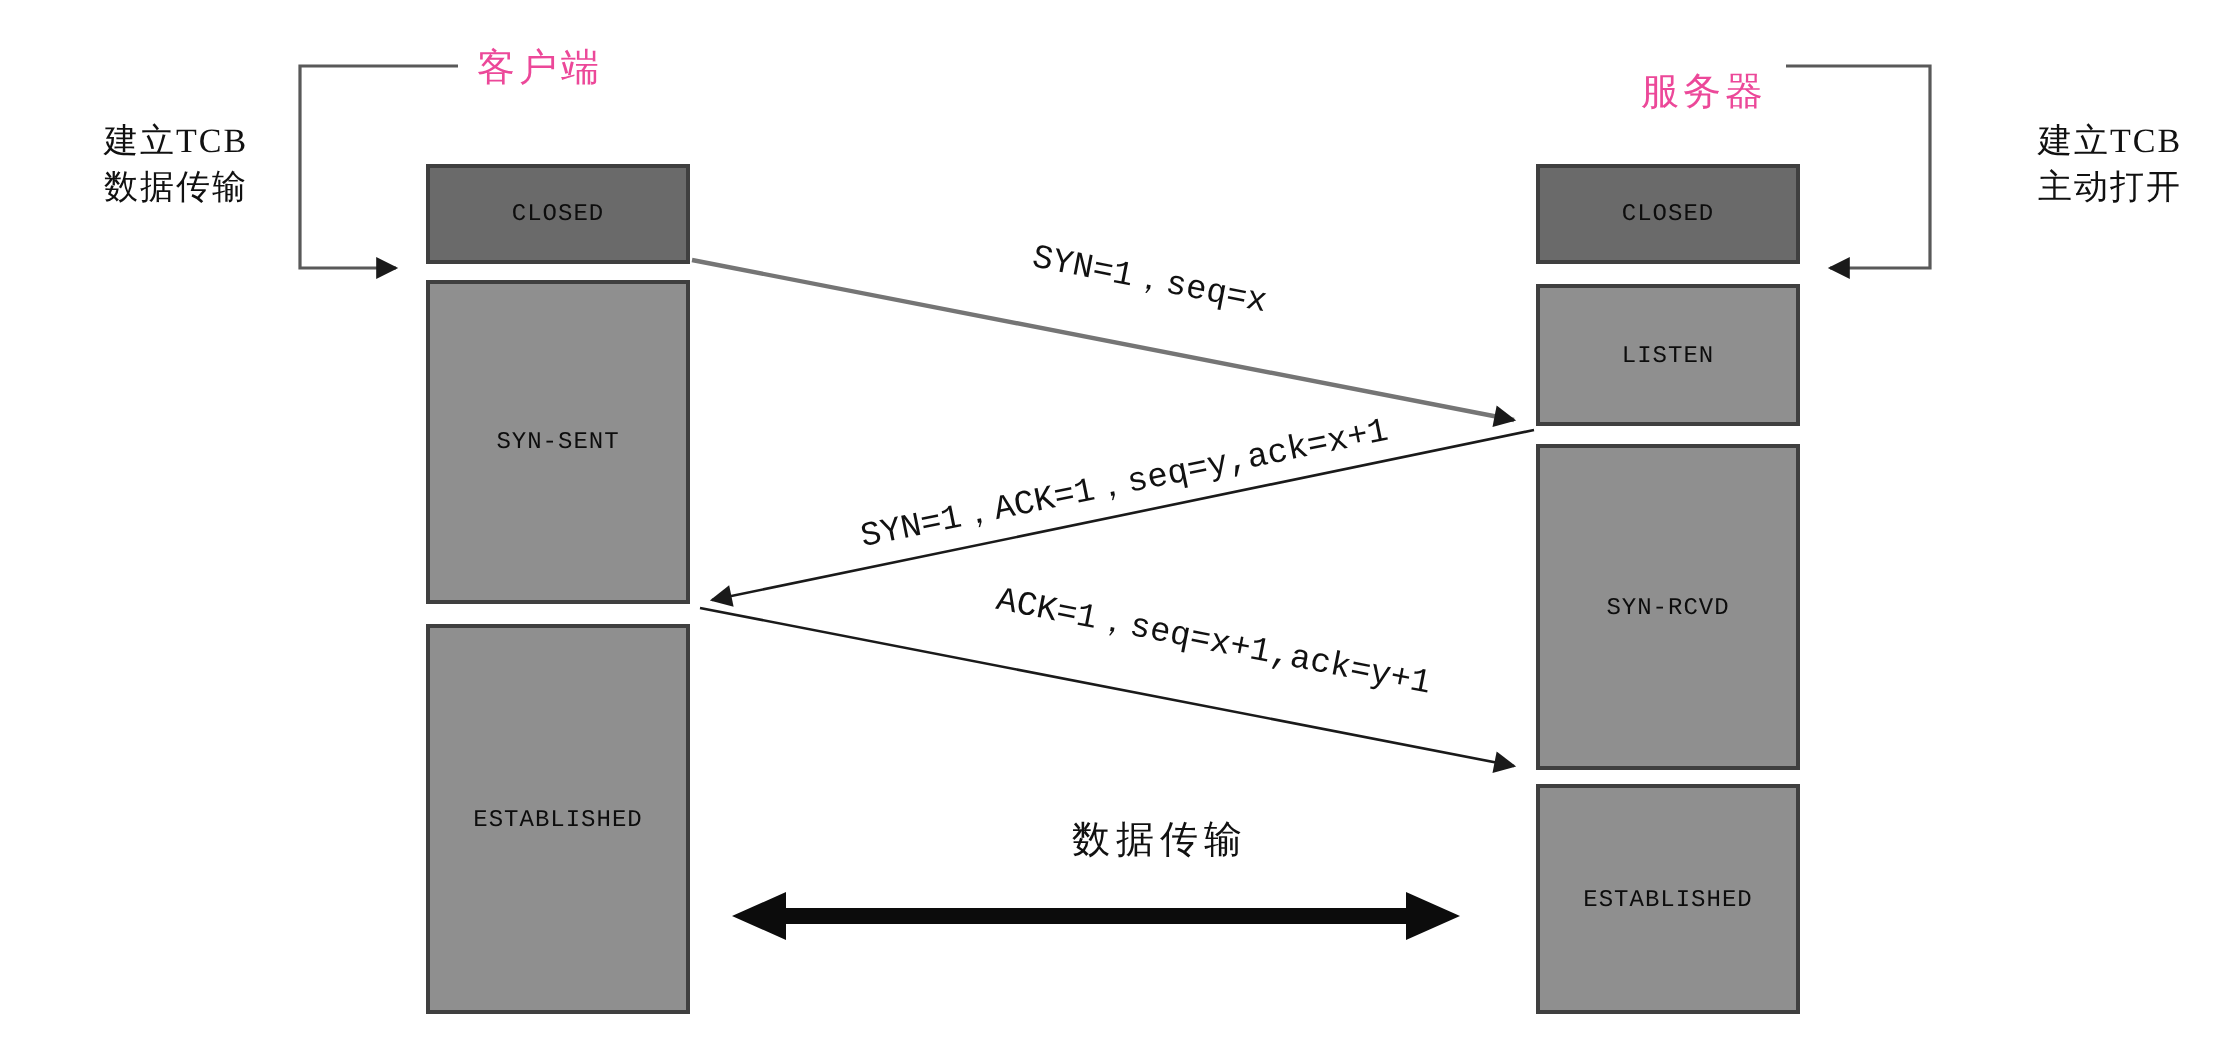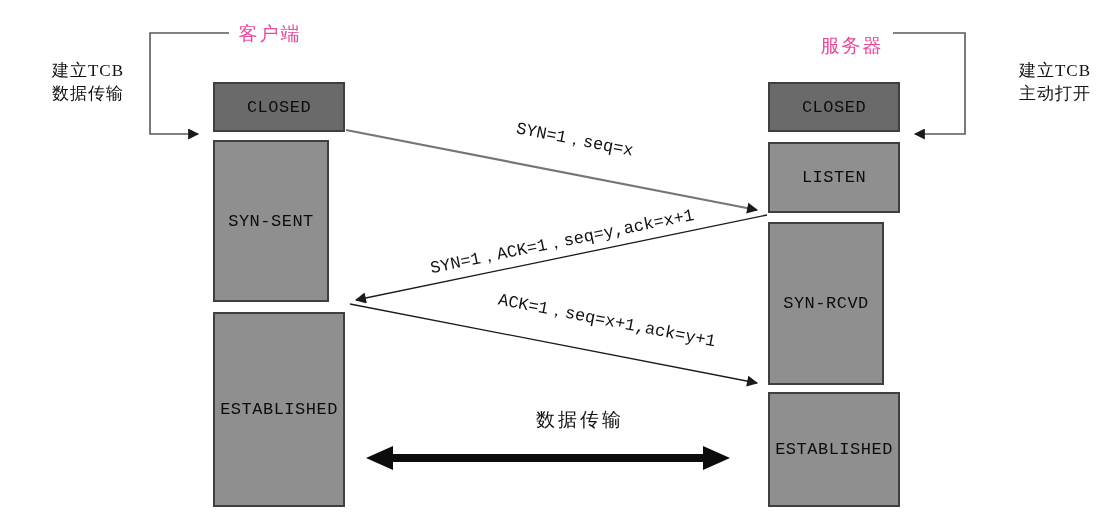--- a/index.html
+++ b/index.html
@@ -23,33 +23,33 @@
 
   .box {
     position: absolute;
     box-sizing: border-box;
     border: 2px solid var(--box-border);
     background: var(--box-light);
     display: flex;
     align-items: center;
     justify-content: center;
     font-family: "Liberation Mono", "DejaVu Sans Mono", monospace;
-    font-size: 17px;
+    font-size: 12px;
     color: #0d0d0d;
     z-index: 2;
     letter-spacing: 0.5px;
   }
   .box.dark { background: var(--box-dark); }
 
   #c-closed   { left: 213px; top:  82px; width: 132px; height: 50px; }
-  #c-synsent  { left: 213px; top: 140px; width: 116px; height: 162px; }
+  #c-synsent  { left: 213px; top: 140px; width: 132px; height: 162px; }
   #c-est      { left: 213px; top: 312px; width: 132px; height: 195px; }
   #s-closed   { left: 768px; top:  82px; width: 132px; height: 50px; }
   #s-listen   { left: 768px; top: 142px; width: 132px; height: 71px; }
-  #s-synrcvd  { left: 768px; top: 222px; width: 116px; height: 163px; }
+  #s-synrcvd  { left: 768px; top: 222px; width: 132px; height: 163px; }
   #s-est      { left: 768px; top: 392px; width: 132px; height: 115px; }
 
   .side-title {
     position: absolute;
     z-index: 3;
     font-size: 19px;
     color: #ec4899;
     white-space: nowrap;
     transform: translate(-50%, -50%);
     letter-spacing: 2px;

